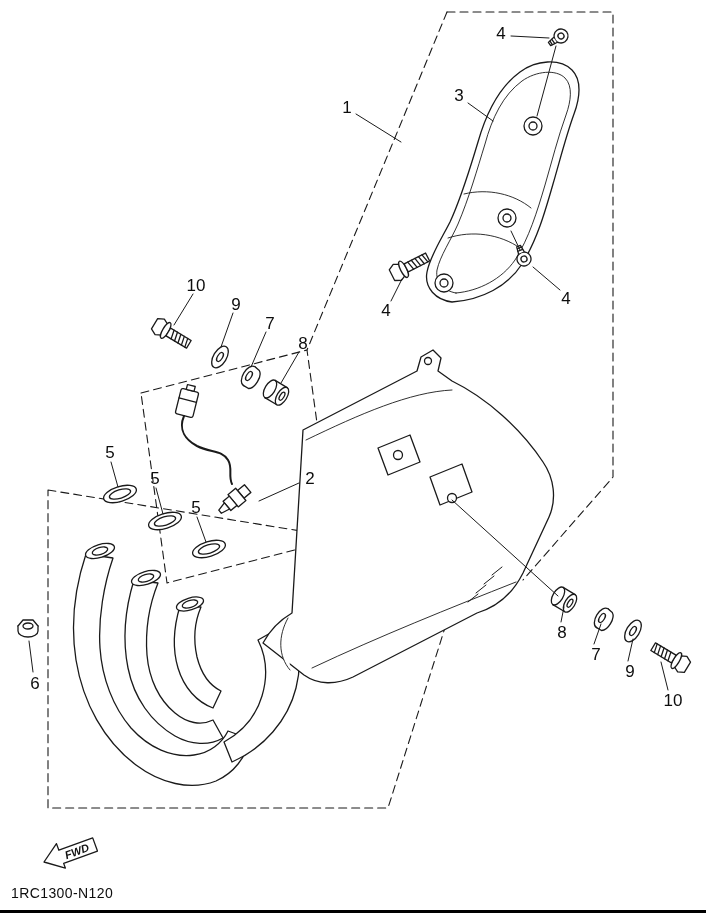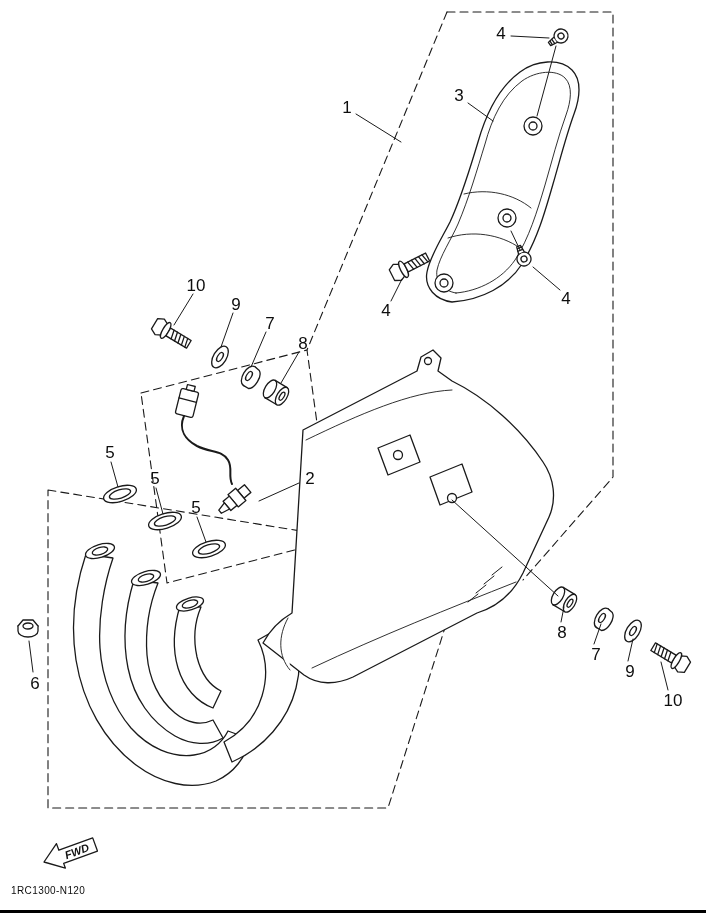--- a/index.html
+++ b/index.html
@@ -17,21 +17,21 @@
     transform: translate(-50%, -50%);
     font-size: 17px;
     line-height: 1;
     color: #0d0d0d;
     user-select: none;
   }
   .part-code {
     position: absolute;
     left: 11px;
     top: 885px;
-    font-size: 10px;
+    font-size: 14px;
     letter-spacing: 0.4px;
     color: #0d0d0d;
   }
   .bottom-rule {
     position: absolute;
     left: 0;
     top: 910px;
     width: 706px;
     height: 3px;
     background: #000;

